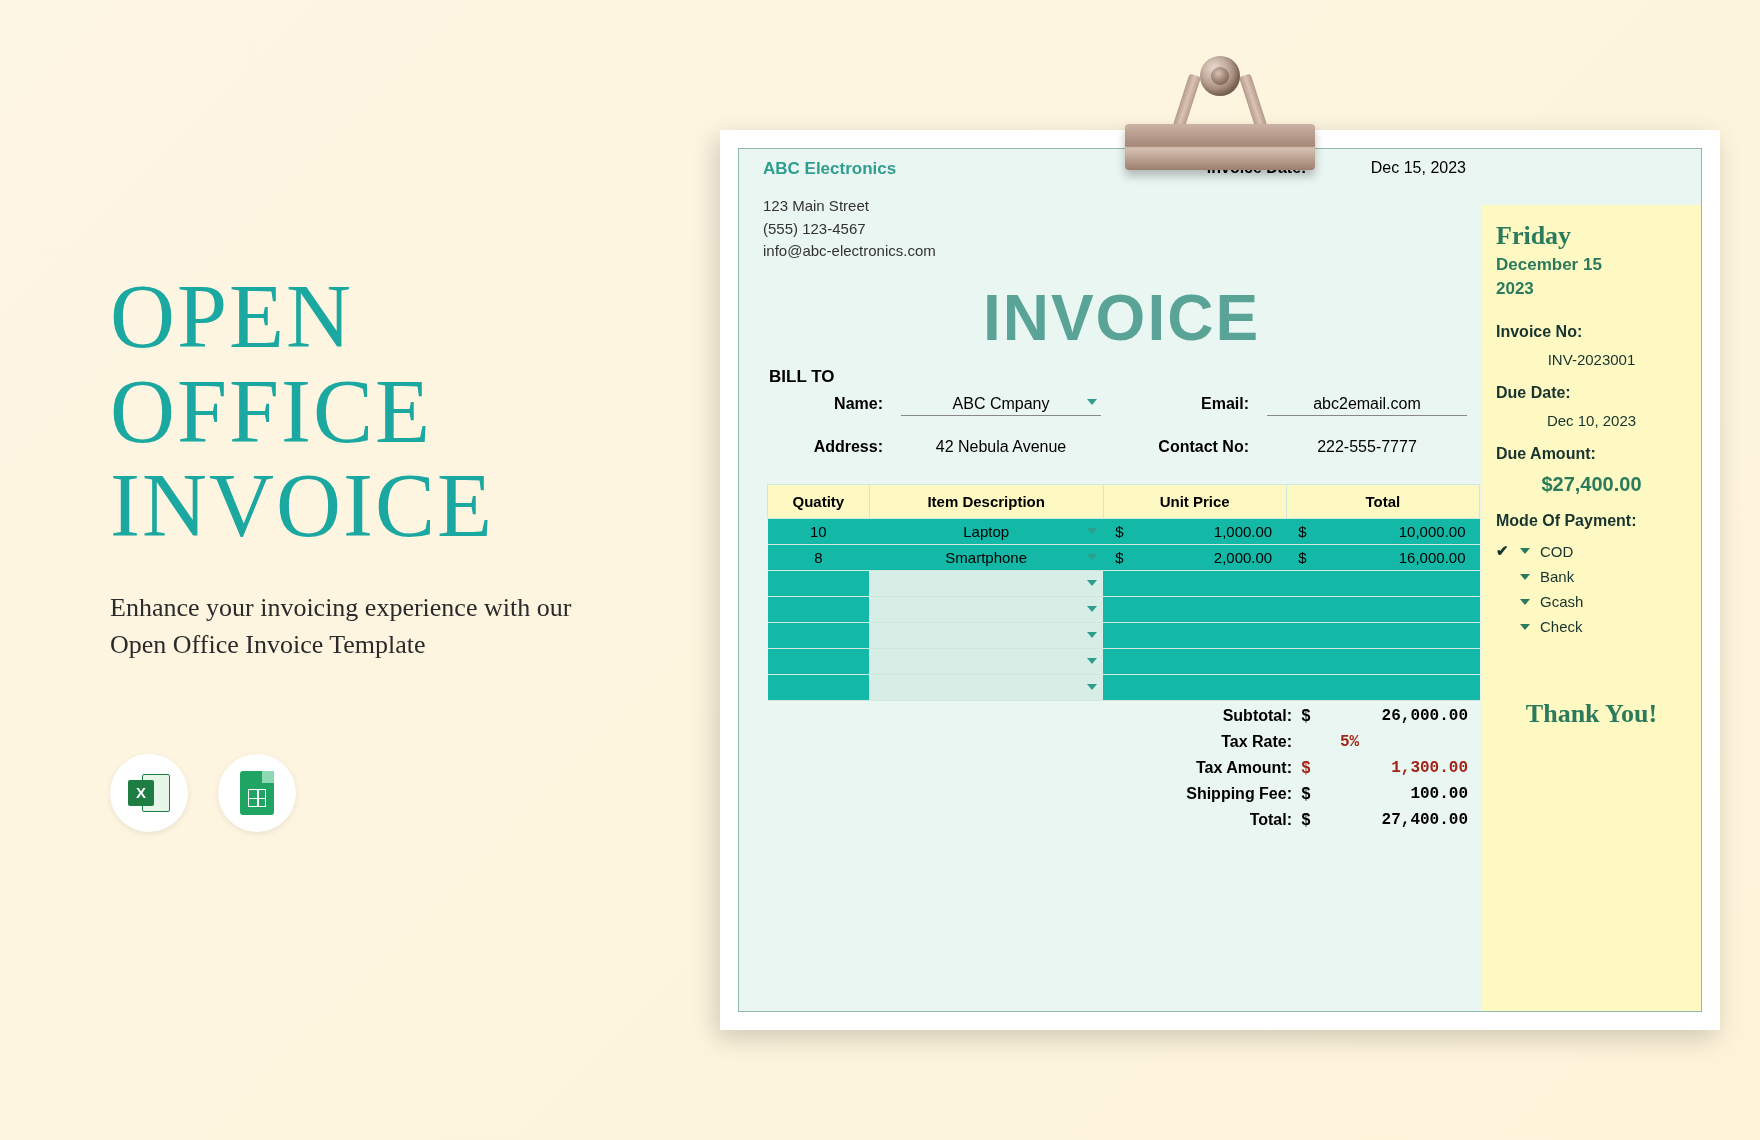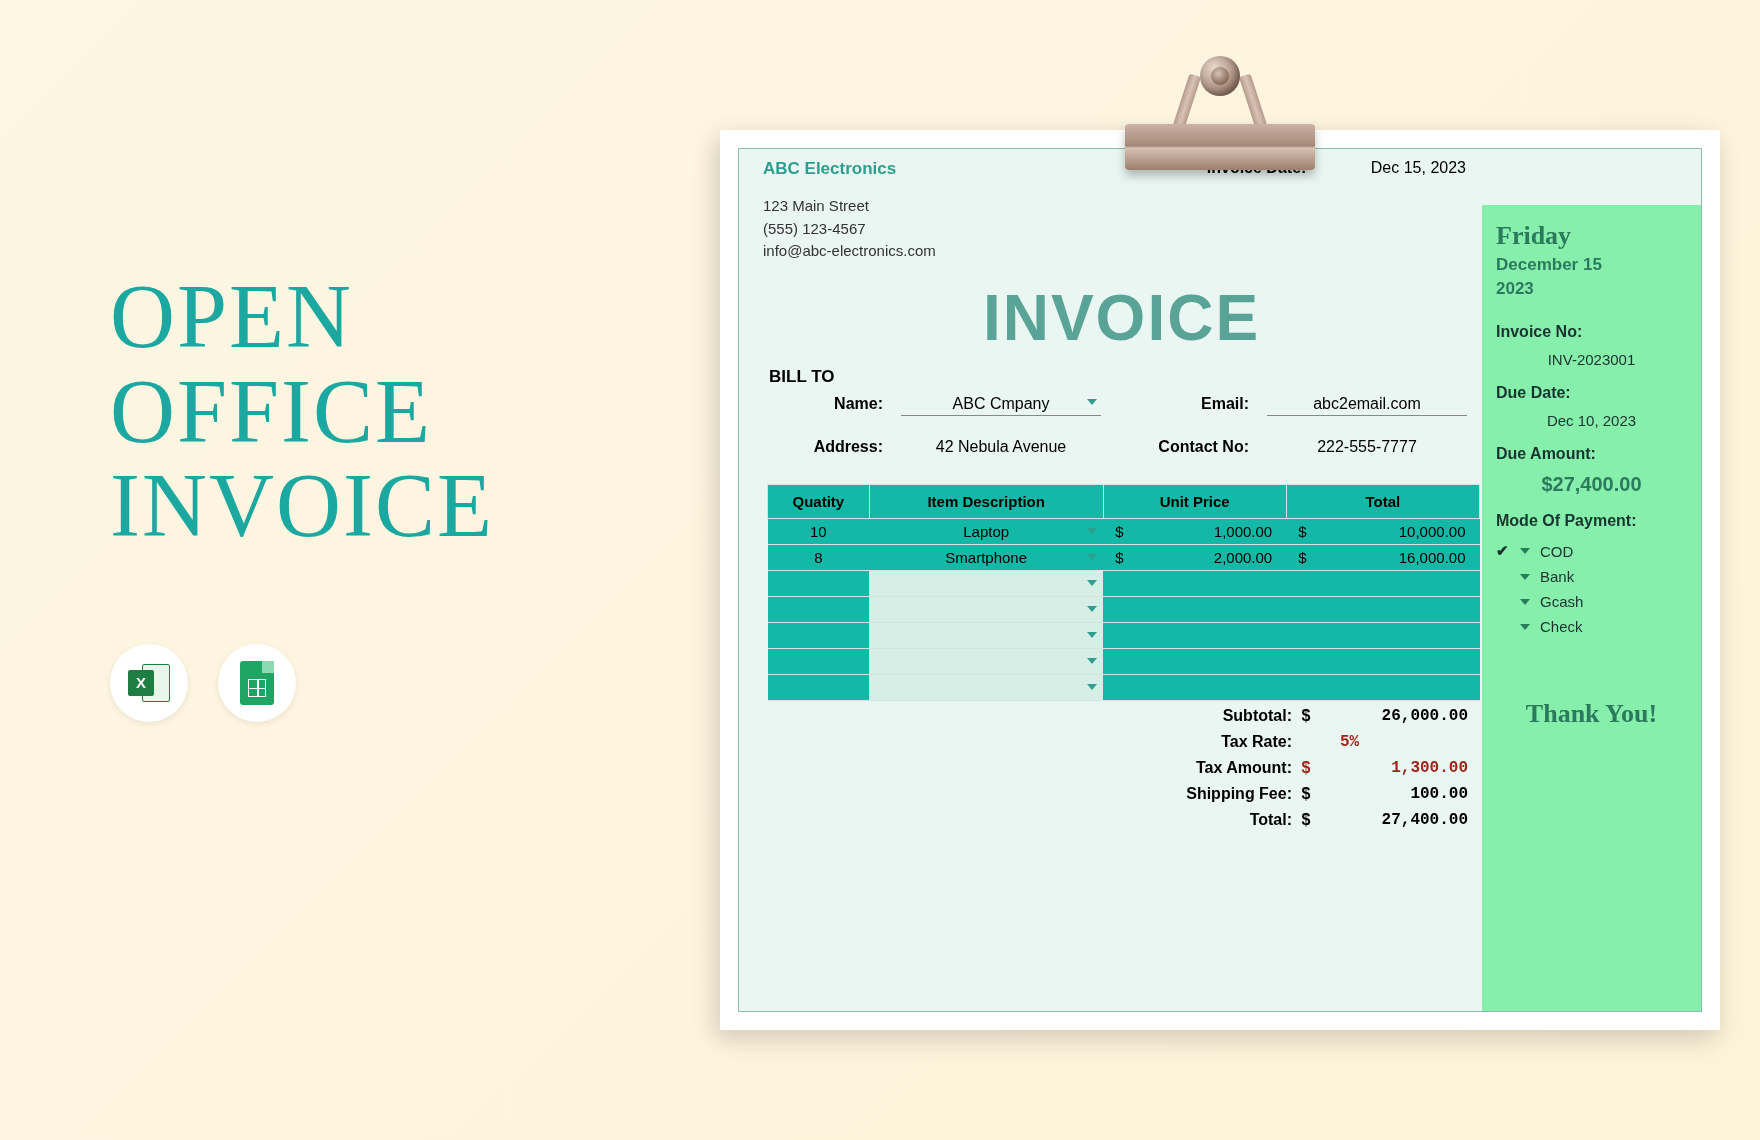--- a/index.html
+++ b/index.html
@@ -109,21 +109,21 @@
     inset: 18px;
     background: #eaf6f2;
     border: 1px solid #8fb8ae;
     font-family: Arial, Helvetica, sans-serif;
     display: flex;
     padding-left: 12px;
   }
   .main-col { flex: 1; padding: 10px 2px 10px 12px; position: relative; }
   .side-col {
     width: 222px;
-    background: #86efac;
+    background: #fef9c3;
     margin-top: 56px;
     padding: 16px 14px 20px 14px;
     color: #18342e;
     font-family: Arial, sans-serif;
   }
   .hdr { display: flex; justify-content: space-between; align-items: flex-start; padding-right: 14px;}
   .company-name { color: #2e9e8e; font-weight: bold; font-size: 17px; }
   .company-addr { font-size: 15px; color: #333; line-height: 1.5; margin-top: 16px;}
   .inv-date-row { text-align: right; font-size: 16px; }
   .inv-date-row .lbl { font-weight: bold; margin-right: 60px; }
@@ -163,21 +163,21 @@
   }
   .underline-link { }
 
   table.items {
     width: 713px;
     border-collapse: collapse;
     font-size: 15px;
     margin-left: 4px;
   }
   table.items th {
-    background: #14b8a6;
+    background: #fef9c3;
     font-weight: bold;
     padding: 8px 6px;
     border: 1px solid #cfe8df;
     text-align: center;
   }
   table.items td {
     border-bottom: 1px solid #cfe8df;
     padding: 4px 6px;
     height: 26px;
     text-align: center;
@@ -276,20 +276,21 @@
 </style>
 </head>
 <body>
 
 <div class="left-panel">
   <div class="title">
     <span class="teal">OPEN</span><br>
     <span class="teal">OFFICE</span><br>
     <span class="teal">INVOICE</span><br>
   </div>
+  <p class="subtitle">Enhance your invoicing experience with our Open Office Invoice Template</p>
   <div class="icon-row">
     <div class="icon-chip">
       <div class="excel-icon">
           <div class="back"></div>
           <div class="front">X</div>
         </div>
     </div>
     <div class="icon-chip">
       <div class="sheets-icon">
           <div class="grid"></div>

